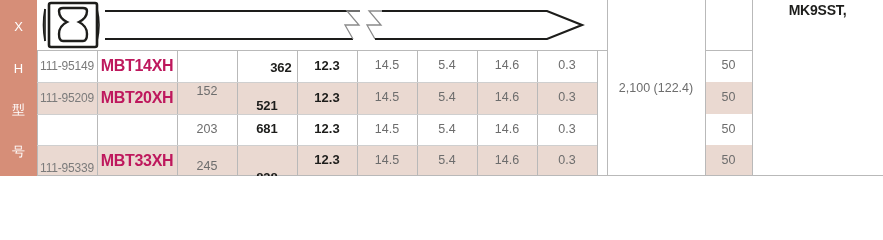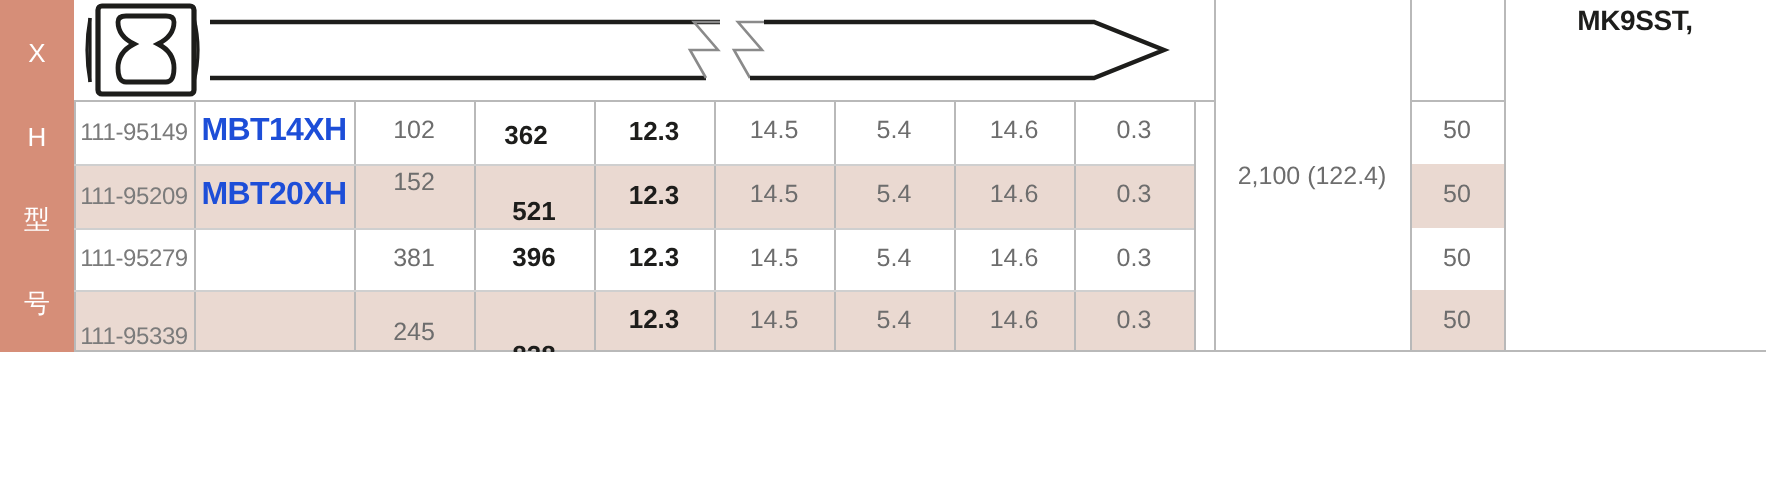--- a/index.html
+++ b/index.html
@@ -65,21 +65,21 @@
     line-height: 1.25;
   }
   .cell.pn {
     font-size: 12px;
     color: #7b7b7b;
     letter-spacing: -0.2px;
   }
   .cell.model {
     font-size: 16px;
     font-weight: bold;
-    color: #1d4ed8;
+    color: #be185d;
     letter-spacing: -0.3px;
   }
   .cell.num-bold {
     font-size: 13px;
     font-weight: bold;
     color: #1d1d1b;
   }
 
   
   .rowband {
@@ -195,45 +195,44 @@
 
     <div class="hrule" style="left:0px;top:50px;width:570px;"></div>
     <div class="hrule" style="left:668px;top:50px;width:48px;"></div>
     <div class="hrule light" style="left:0px;top:82px;width:560px;"></div>
     <div class="hrule light" style="left:0px;top:114px;width:560px;"></div>
     <div class="hrule light" style="left:0px;top:145px;width:560px;"></div>
     <div class="hrule" style="left:0px;top:175px;width:846px;"></div>
 
     <div class="cell pn" style="left: 0px; top: 50px; width: 60px; height: 32px;">111-95149</div>
     <div class="cell model" style="left: 60px; top: 50px; width: 80px; height: 32px;">MBT14XH</div>
-    <div class="cell" style="left: 140px; top: 50px; width: 60px; height: 32px;">102</div>
-    <div class="cell num-bold" style="left: 196px; top: 50px; width: 60px; height: 36px;">362</div>
+    <div class="cell num-bold" style="left: 214px; top: 50px; width: 60px; height: 36px;">362</div>
     <div class="cell num-bold" style="left: 260px; top: 50px; width: 60px; height: 32px;">12.3</div>
     <div class="cell" style="left: 320px; top: 50px; width: 60px; height: 32px;">14.5</div>
     <div class="cell" style="left: 380px; top: 50px; width: 60px; height: 32px;">5.4</div>
     <div class="cell" style="left: 440px; top: 50px; width: 60px; height: 32px;">14.6</div>
 
     <div class="cell pn" style="left: 0px; top: 82px; width: 60px; height: 32px;">111-95209</div>
     <div class="cell model" style="left: 60px; top: 82px; width: 80px; height: 32px;">MBT20XH</div>
     <div class="cell" style="left: 140px; top: 82px; width: 60px; height: 19px;">152</div>
     <div class="cell num-bold" style="left: 200px; top: 82px; width: 60px; height: 48px;">521</div>
     <div class="cell num-bold" style="left: 260px; top: 82px; width: 60px; height: 32px;">12.3</div>
     <div class="cell" style="left: 320px; top: 82px; width: 60px; height: 32px;">14.5</div>
     <div class="cell" style="left: 380px; top: 82px; width: 60px; height: 32px;">5.4</div>
     <div class="cell" style="left: 440px; top: 82px; width: 60px; height: 32px;">14.6</div>
 
-    <div class="cell pn" style="left: 0px; top: 114px; width: 60px; height: 31px;">111-95279</div>
-    <div class="cell" style="left: 140px; top: 114px; width: 60px; height: 31px;">381</div>
-    <div class="cell num-bold" style="left: 200px; top: 114px; width: 60px; height: 31px;">396</div>
+    <div class="cell" style="left: 140px; top: 114px; width: 60px; height: 31px;">203</div>
+    <div class="cell num-bold" style="left: 200px; top: 114px; width: 60px; height: 31px;">681</div>
     <div class="cell num-bold" style="left: 260px; top: 114px; width: 60px; height: 31px;">12.3</div>
     <div class="cell" style="left: 320px; top: 114px; width: 60px; height: 31px;">14.5</div>
     <div class="cell" style="left: 380px; top: 114px; width: 60px; height: 31px;">5.4</div>
     <div class="cell" style="left: 440px; top: 114px; width: 60px; height: 31px;">14.6</div>
 
     <div class="cell pn" style="left: 0px; top: 145px; width: 60px; height: 46px;">111-95339</div>
+    <div class="cell model" style="left: 60px; top: 145px; width: 80px; height: 31px;">MBT33XH</div>
     <div class="cell" style="left: 140px; top: 145px; width: 60px; height: 43px;">245</div>
     <div class="cell num-bold" style="left: 200px; top: 163px; width: 60px; height: 31px;">838</div>
     <div class="cell num-bold" style="left: 260px; top: 145px; width: 60px; height: 31px;">12.3</div>
     <div class="cell" style="left: 320px; top: 145px; width: 60px; height: 31px;">14.5</div>
     <div class="cell" style="left: 380px; top: 145px; width: 60px; height: 31px;">5.4</div>
     <div class="cell" style="left: 440px; top: 145px; width: 60px; height: 31px;">14.6</div>
 
     <div class="spanpack" style="left:570px;top:0px;width:98px;height:176px;">2,100 (122.4)</div>
 
     <div class="cell" style="left:668px;top:50px;width:47px;height:32px;">50</div>

